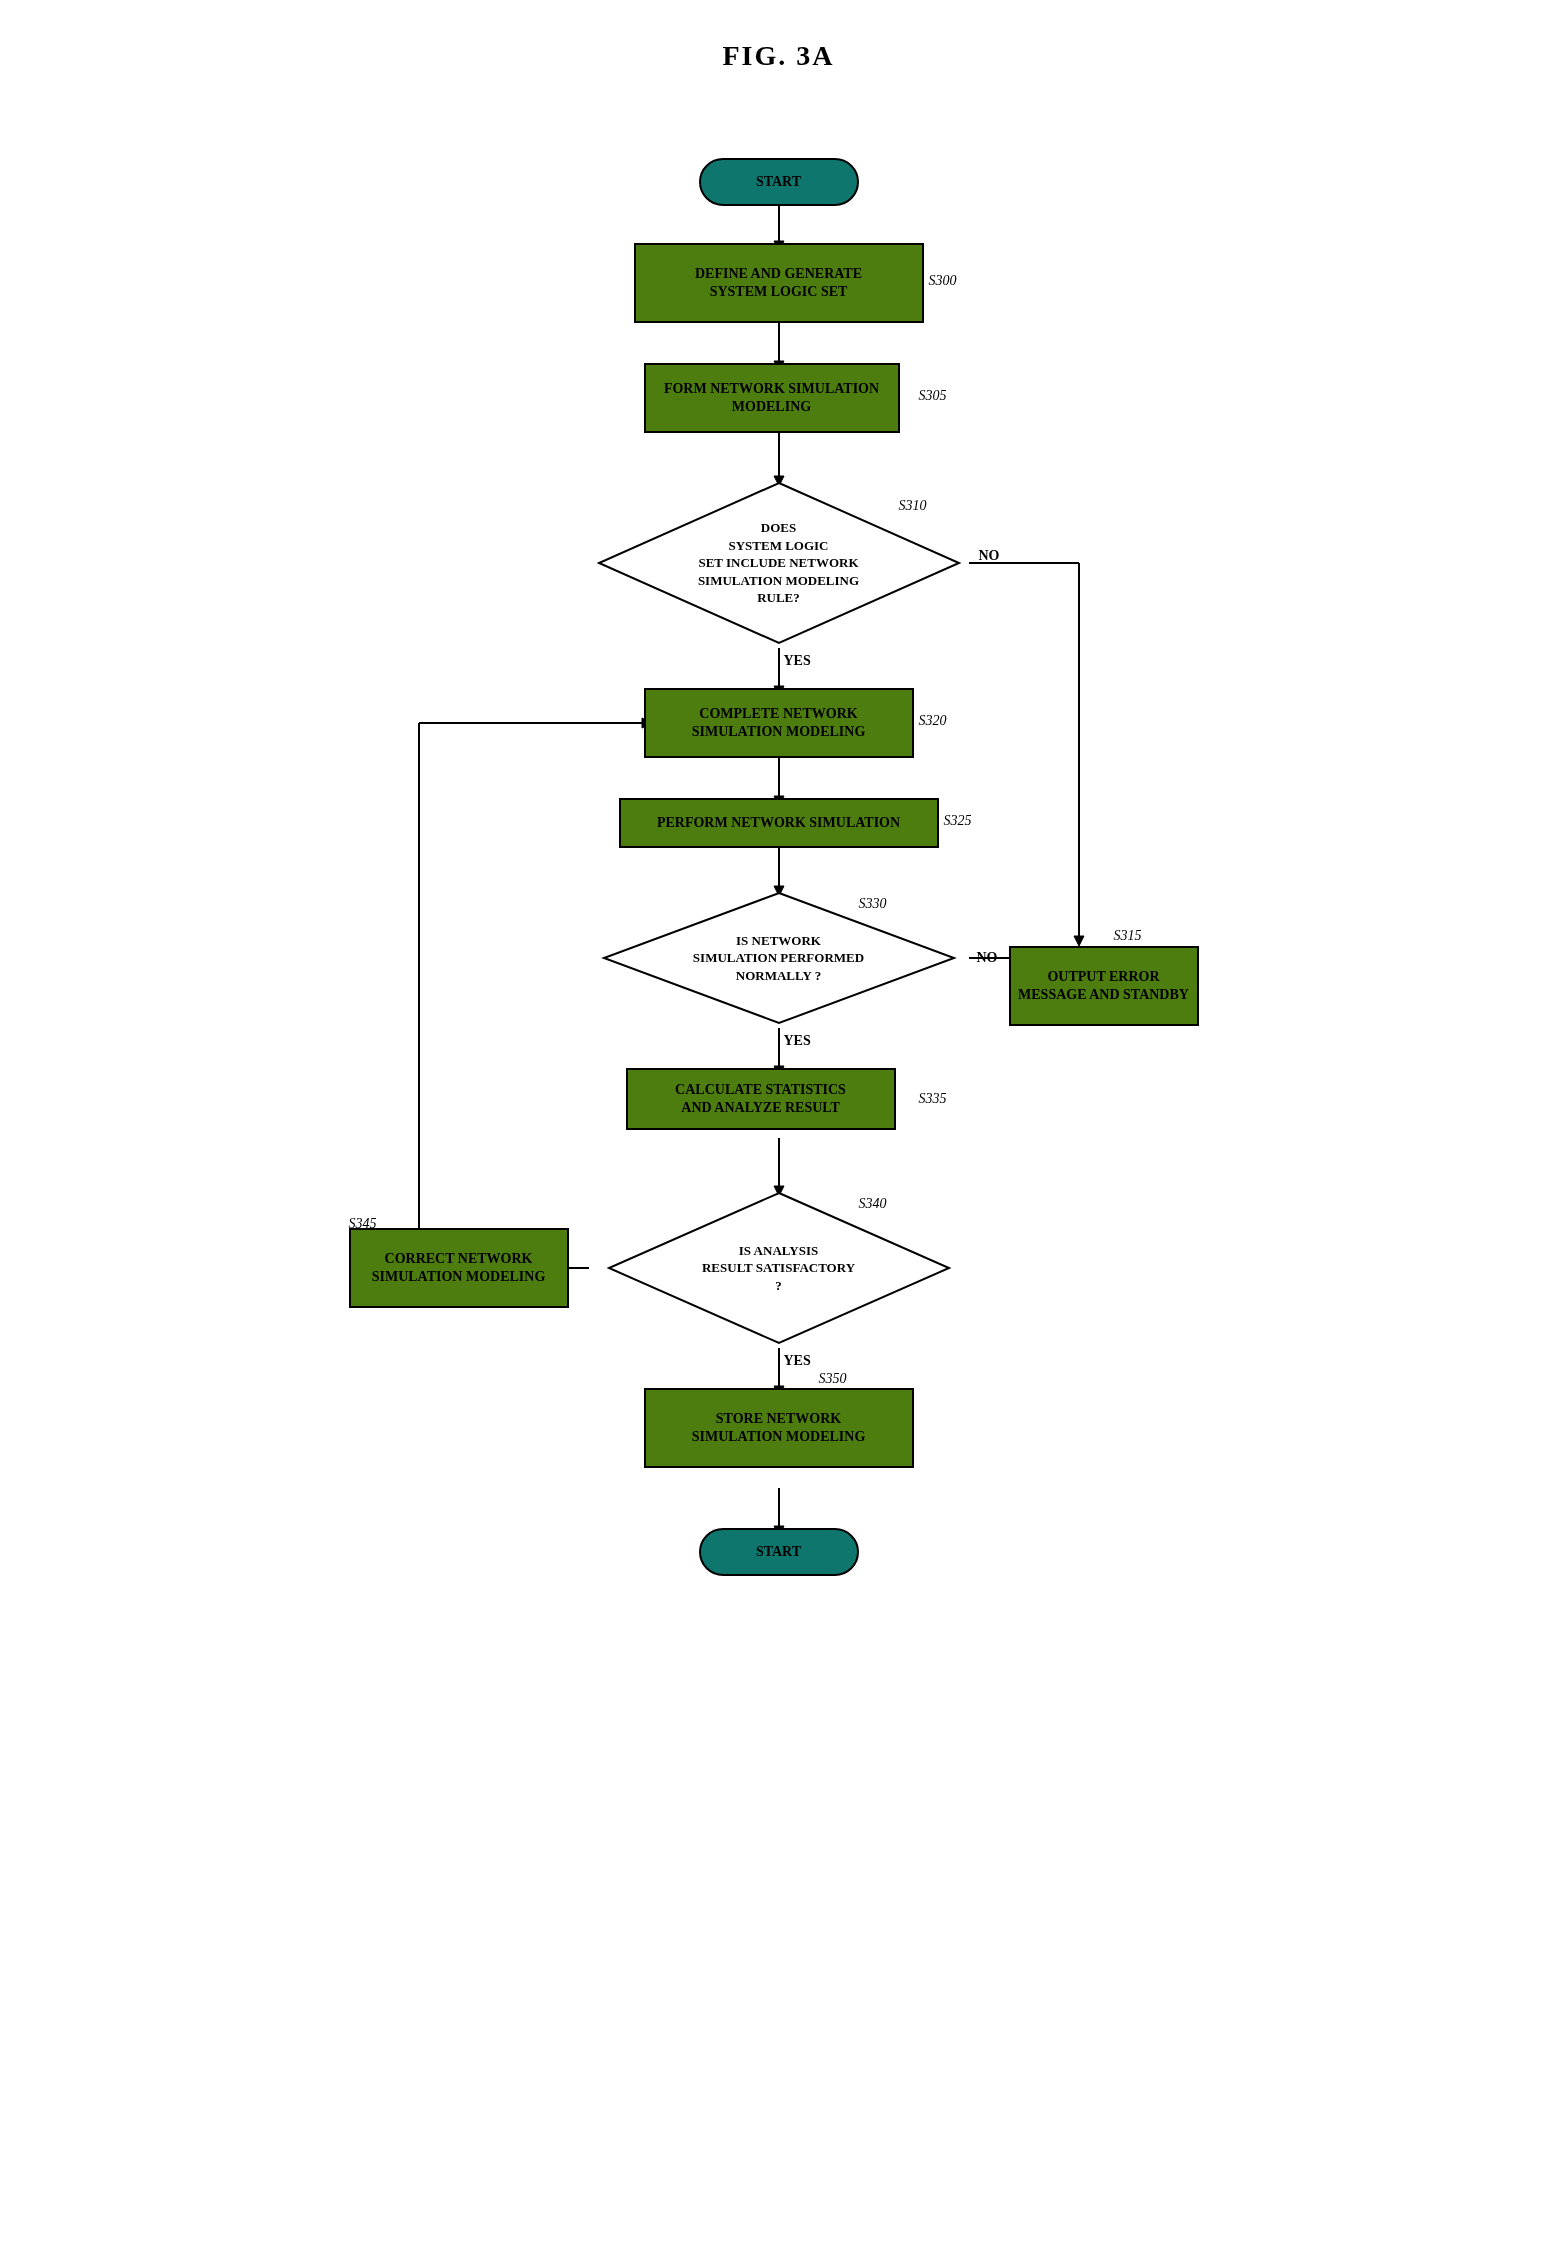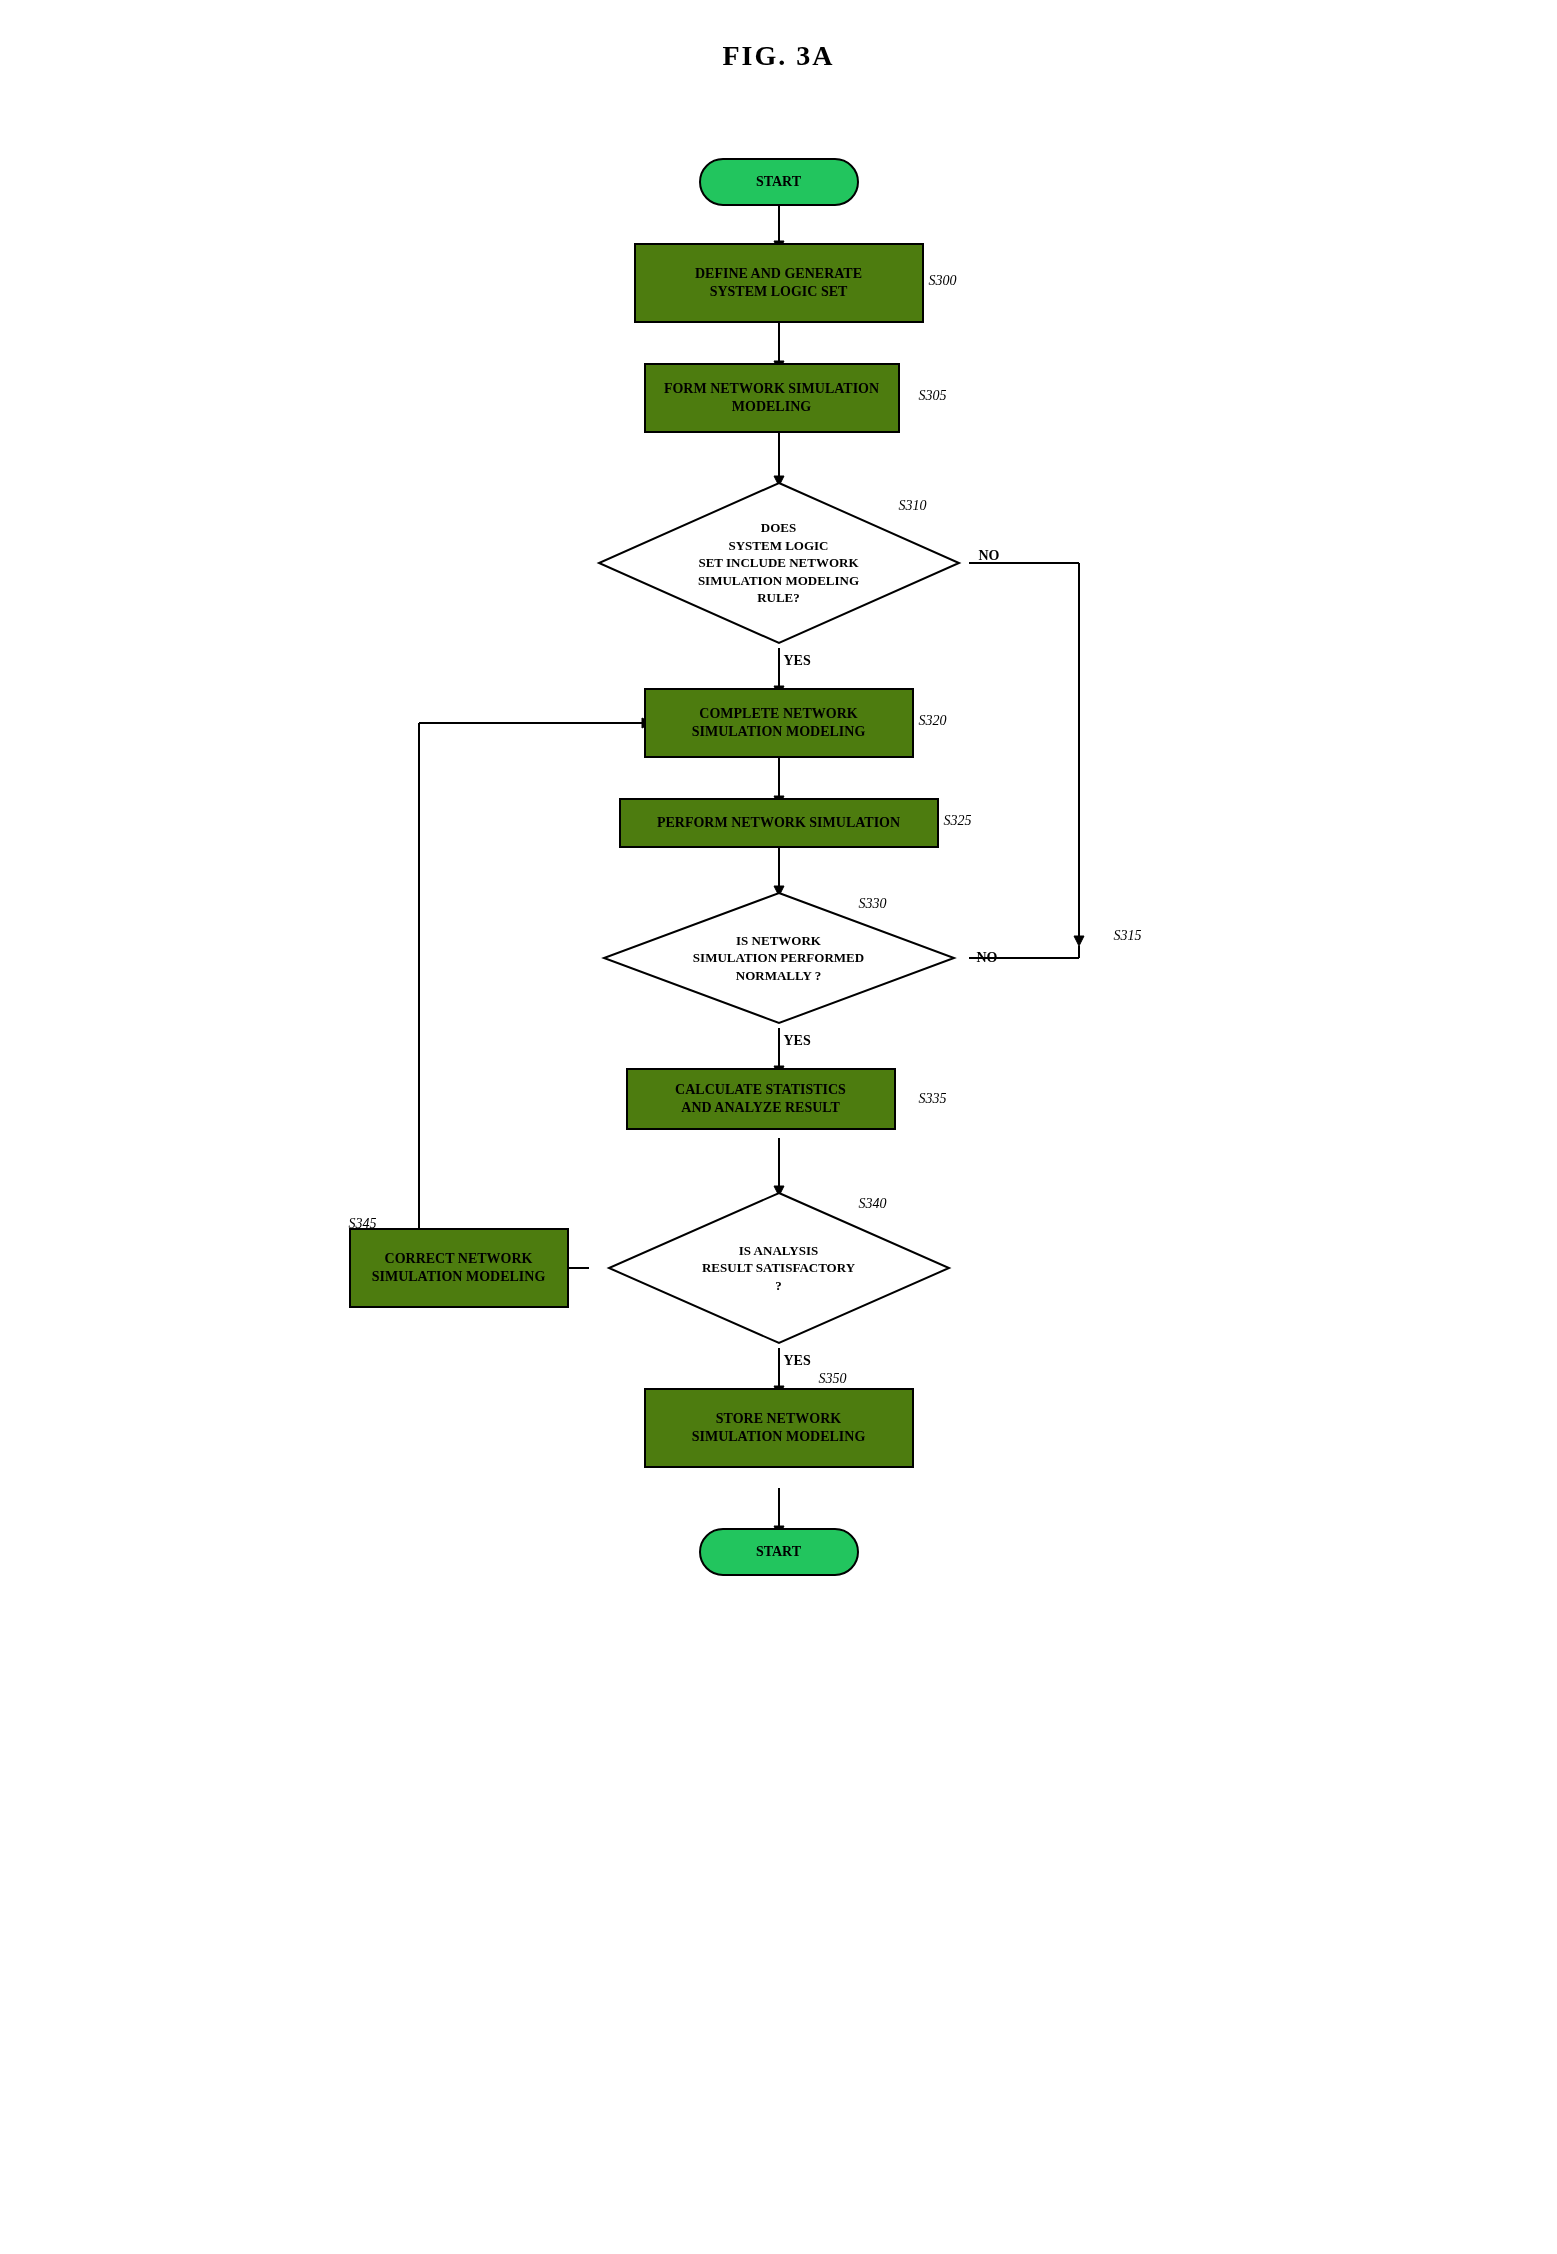--- a/index.html
+++ b/index.html
@@ -35,21 +35,21 @@
       align-items: center;
       justify-content: center;
       text-align: center;
       font-size: 14px;
       font-weight: bold;
       line-height: 1.3;
     }
     .capsule {
       border: 2px solid #000;
       border-radius: 30px;
-      background: #22c55e;
+      background: #0f766e;
     }
     .rect {
       border: 2px solid #000;
       background: #4d7c0f;
     }
     .diamond-wrap {
       position: absolute;
     }
     .diamond-inner {
       position: absolute;
@@ -193,20 +193,23 @@
       <div class="diamond-inner">
         <span>IS NETWORK<br>SIMULATION PERFORMED<br>NORMALLY ?</span>
       </div>
     </div>
     <div class="step-label" style="left:530px; top:768px;">S330</div>
 
     <div class="label-text" style="left:455px; top:905px;">YES</div>
 
     <div class="label-text" style="left:648px; top:822px;">NO</div>
 
+    <div class="fc-node rect" style="left:680px; top:818px; width:190px; height:80px;">
+      <span>OUTPUT ERROR<br>MESSAGE AND STANDBY</span>
+    </div>
     <div class="step-label" style="left:785px; top:800px;">S315</div>
 
     <div class="fc-node rect" style="left:297px; top:940px; width:270px; height:62px;">
       <span>CALCULATE STATISTICS<br>AND ANALYZE RESULT</span>
     </div>
     <div class="step-label" style="left:590px; top:963px;">S335</div>
 
     <div class="diamond-wrap" style="left:275px; top:1060px; width:350px; height:160px;">
       <svg width="350" height="160" viewBox="0 0 350 160">
         <polygon points="175,5 345,80 175,155 5,80" stroke="#000" stroke-width="2" fill="white"></polygon>

